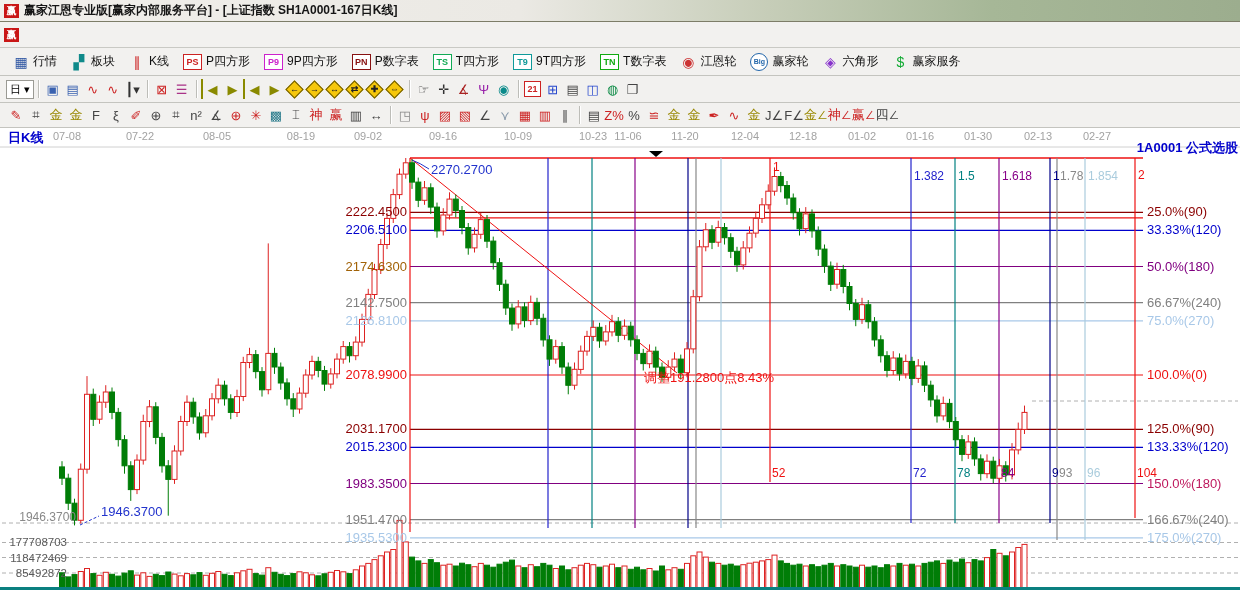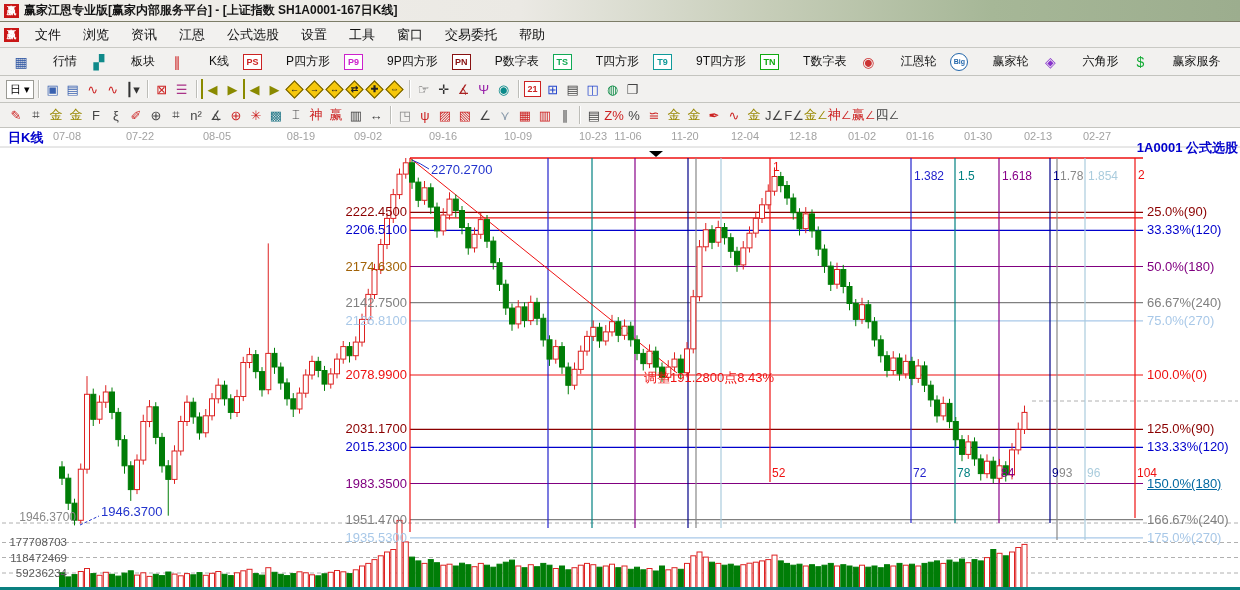--- a/index.html
+++ b/index.html
@@ -14,21 +14,21 @@
   #title-text{font-size:12px;font-weight:bold;color:#151515;white-space:nowrap;}
   #menu-bar{position:absolute;left:0;top:22px;width:1240px;height:26px;display:flex;align-items:center;
     background:#f2f1ef;border-bottom:1px solid #c9c9c4;box-sizing:border-box;}
   .menu-item{font-size:13px;color:#111;padding:0 11px;line-height:25px;cursor:default;}
   .tb{position:absolute;left:0;width:1240px;display:flex;align-items:center;background:#f2f1ef;
     border-bottom:1px solid #c4c4bf;box-sizing:border-box;padding-left:6px;}
   #tb1{top:48px;height:28px;}
   #tb2{top:76px;height:27px;}
   #tb3{top:103px;height:25px;}
   .tb1-item{display:flex;align-items:center;gap:4px;padding:0 7px;height:22px;cursor:default;}
-  .tb1-label{font-size:12px;color:#111;white-space:nowrap;margin-left:20px;}
+  .tb1-label{font-size:12px;color:#111;white-space:nowrap;}
   .glyph{font-size:14px;line-height:16px;display:inline-block;text-align:center;min-width:16px;}
   .badge{display:inline-flex;align-items:center;justify-content:center;width:17px;height:14px;
     border:1px solid;font-size:9px;font-weight:bold;background:#fff;}
   .badge.round{border-radius:50%;width:16px;height:16px;font-size:7px;}
   .tbtn{display:inline-flex;align-items:center;justify-content:center;min-width:20px;height:20px;
     font-size:13px;cursor:default;white-space:nowrap;}
   .tsep{width:1px;height:18px;background:#bdbdb8;margin:0 4px;box-shadow:1px 0 0 #fff;}
   .dia{width:18px;height:18px;display:inline-flex;align-items:center;justify-content:center;position:relative;margin:0 1px;}
   .dia i{position:absolute;width:11px;height:11px;background:#f6c70a;border:1px solid #6b5a00;transform:rotate(45deg);}
   .dia b{position:relative;font-size:9px;font-weight:bold;color:#222;font-style:normal;}
@@ -49,21 +49,20 @@
 </head>
 <body>
 
 <div id="app">
   <div id="title-bar">
     <span class="win-logo">赢</span>
     <span id="title-text">赢家江恩专业版[赢家内部服务平台] - [上证指数  SH1A0001-167日K线]</span>
   </div>
   <div id="menu-bar">
     <span class="win-logo">赢</span>
-    <span id="menu-items"><span class="menu-item">文件</span><span class="menu-item">浏览</span><span class="menu-item">资讯</span><span class="menu-item">江恩</span><span class="menu-item">公式选股</span><span class="menu-item">设置</span><span class="menu-item">工具</span><span class="menu-item">窗口</span><span class="menu-item">交易委托</span><span class="menu-item">帮助</span></span>
   </div>
   <div id="tb1" class="tb">
       <div class="tb1-item">
         <span class="glyph" style="color: rgb(42, 82, 160);">▦</span>
         <span class="tb1-label">行情</span>
       </div>
       <div class="tb1-item">
         <span class="glyph" style="color: rgb(15, 138, 138);">▞</span>
         <span class="tb1-label">板块</span>
       </div>
@@ -771,21 +770,21 @@
       <div class="lbl" style="left: 1147px; top: 294.671px; color: rgb(128, 128, 128);">66.67%(240)</div>
       <div class="lbl" style="right: 833px; top: 312.755px; color: rgb(168, 200, 232);">2126.8100</div>
       <div class="lbl" style="left: 1147px; top: 312.755px; color: rgb(168, 200, 232);">75.0%(270)</div>
       <div class="lbl" style="right: 833px; top: 367.007px; color: rgb(238, 17, 17);">2078.9900</div>
       <div class="lbl" style="left: 1147px; top: 367.007px; color: rgb(238, 17, 17);">100.0%(0)</div>
       <div class="lbl" style="right: 833px; top: 421.259px; color: rgb(139, 0, 0);">2031.1700</div>
       <div class="lbl" style="left: 1147px; top: 421.259px; color: rgb(139, 0, 0);">125.0%(90)</div>
       <div class="lbl" style="right: 833px; top: 439.343px; color: rgb(0, 0, 204);">2015.2300</div>
       <div class="lbl" style="left: 1147px; top: 439.343px; color: rgb(0, 0, 204);">133.33%(120)</div>
       <div class="lbl" style="right: 833px; top: 475.511px; color: rgb(128, 0, 128);">1983.3500</div>
-      <div class="lbl" style="left: 1147px; top: 475.511px; color: #0369a1; text-decoration: underline;">150.0%(180)</div>
+      <div class="lbl" style="left: 1147px; top: 475.511px; color: #be185d;">150.0%(180)</div>
       <div class="lbl" style="right: 833px; top: 511.679px; color: rgb(128, 128, 128);">1951.4700</div>
       <div class="lbl" style="left: 1147px; top: 511.679px; color: rgb(128, 128, 128);">166.67%(240)</div>
       <div class="lbl" style="right: 833px; top: 529.763px; color: rgb(168, 200, 232);">1935.5300</div>
       <div class="lbl" style="left: 1147px; top: 529.763px; color: rgb(168, 200, 232);">175.0%(270)</div>
       <div class="lbl vt-lbl" style="left: 773px; top: 160px; color: rgb(238, 17, 17);">1</div>
       <div class="lbl vt-lbl" style="left: 772px; top: 466px; color: rgb(238, 17, 17);">52</div>
       <div class="lbl vt-lbl" style="left: 914px; top: 169px; color: rgb(34, 34, 204); text-align: right;">1.382</div>
       <div class="lbl vt-lbl" style="left: 913px; top: 466px; color: rgb(34, 34, 204);">72</div>
       <div class="lbl vt-lbl" style="left: 958px; top: 169px; color: rgb(0, 128, 128);">1.5</div>
       <div class="lbl vt-lbl" style="left: 957px; top: 466px; color: rgb(0, 128, 128);">78</div>
@@ -794,16 +793,16 @@
       <div class="lbl vt-lbl" style="left: 1053px; top: 169px; color: rgb(0, 0, 136);">1</div>
       <div class="lbl vt-lbl" style="left: 1052px; top: 466px; color: rgb(0, 0, 136);">9</div>
       <div class="lbl vt-lbl" style="left: 1060px; top: 169px; color: rgb(136, 136, 136);">1.78</div>
       <div class="lbl vt-lbl" style="left: 1059px; top: 466px; color: rgb(136, 136, 136);">93</div>
       <div class="lbl vt-lbl" style="left: 1088px; top: 169px; color: rgb(170, 204, 221);">1.854</div>
       <div class="lbl vt-lbl" style="left: 1087px; top: 466px; color: rgb(170, 204, 221);">96</div>
       <div class="lbl vt-lbl" style="left: 1138px; top: 168px; color: rgb(238, 17, 17);">2</div>
       <div class="lbl vt-lbl" style="left: 1137px; top: 466px; color: rgb(238, 17, 17);">104</div>
       <div class="lbl vol-lbl" style="right: 1173px; top: 535px;">177708703</div>
       <div class="lbl vol-lbl" style="right: 1173px; top: 550.5px;">118472469</div>
-      <div class="lbl vol-lbl" style="right: 1173px; top: 566px;">59236234</div>
+      <div class="lbl vol-lbl" style="right: 1173px; top: 566px;">85492872</div>
     </div>
   <div id="bottom-edge"></div>
 </div>
 
 </body></html>

